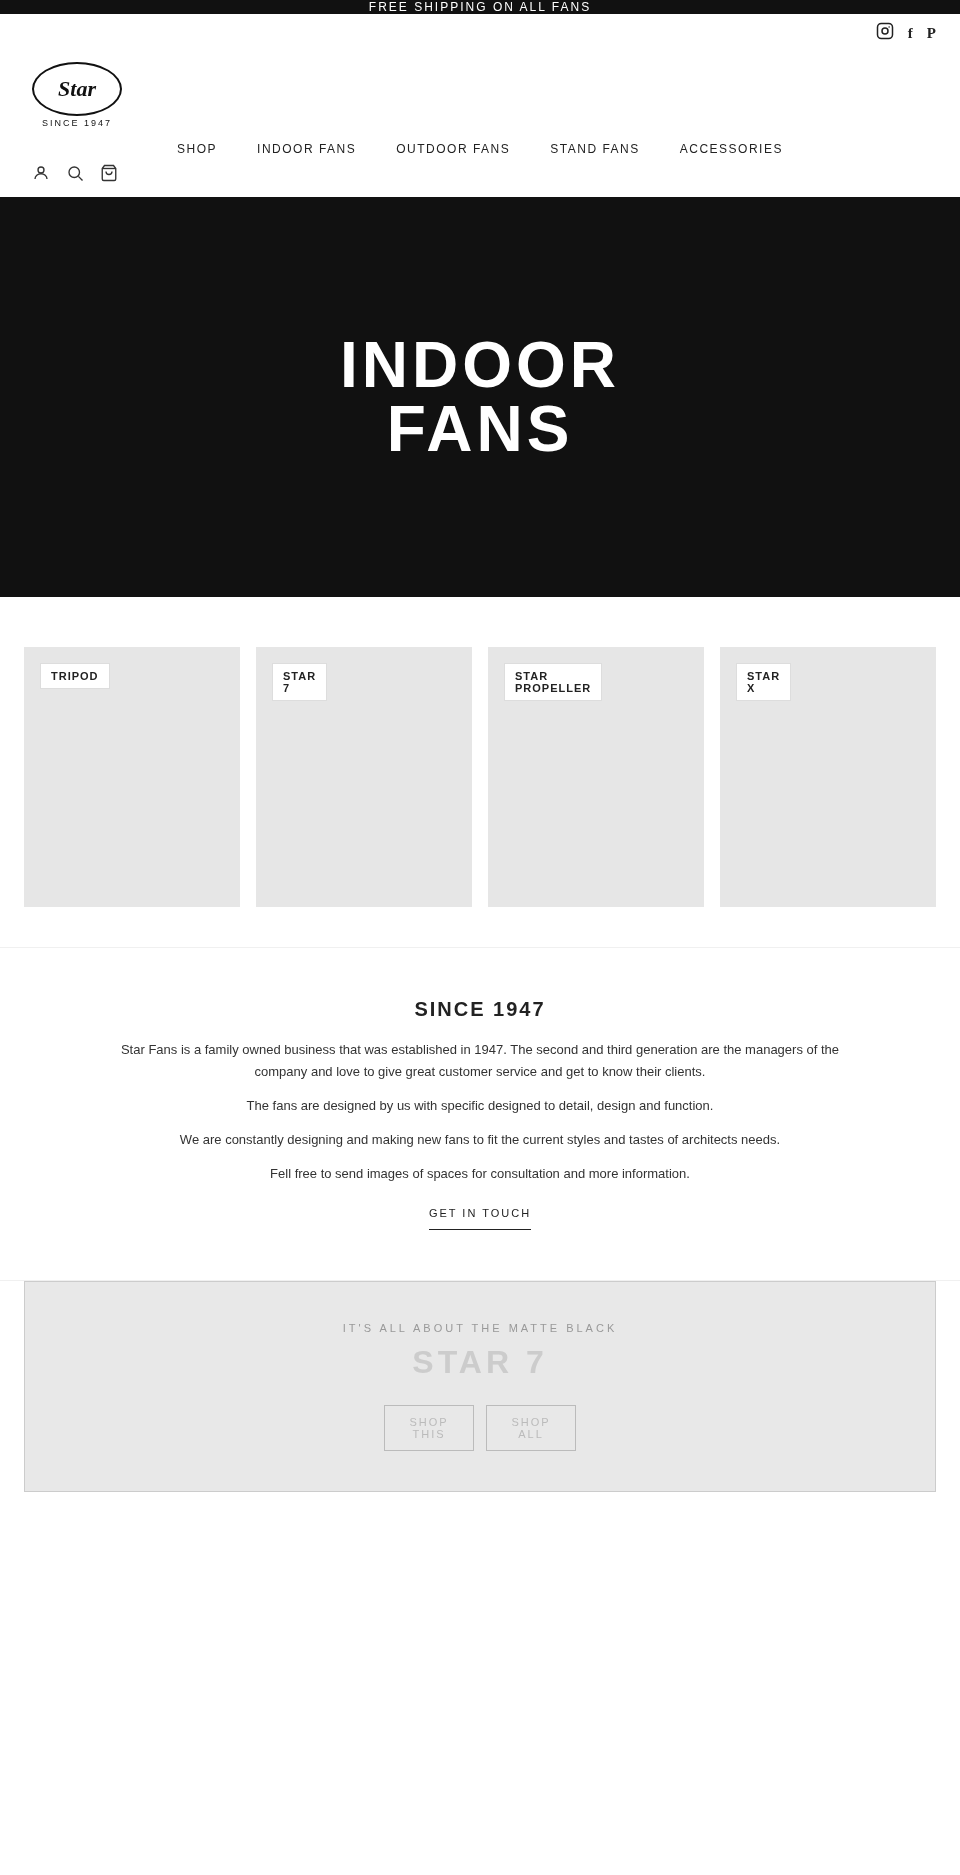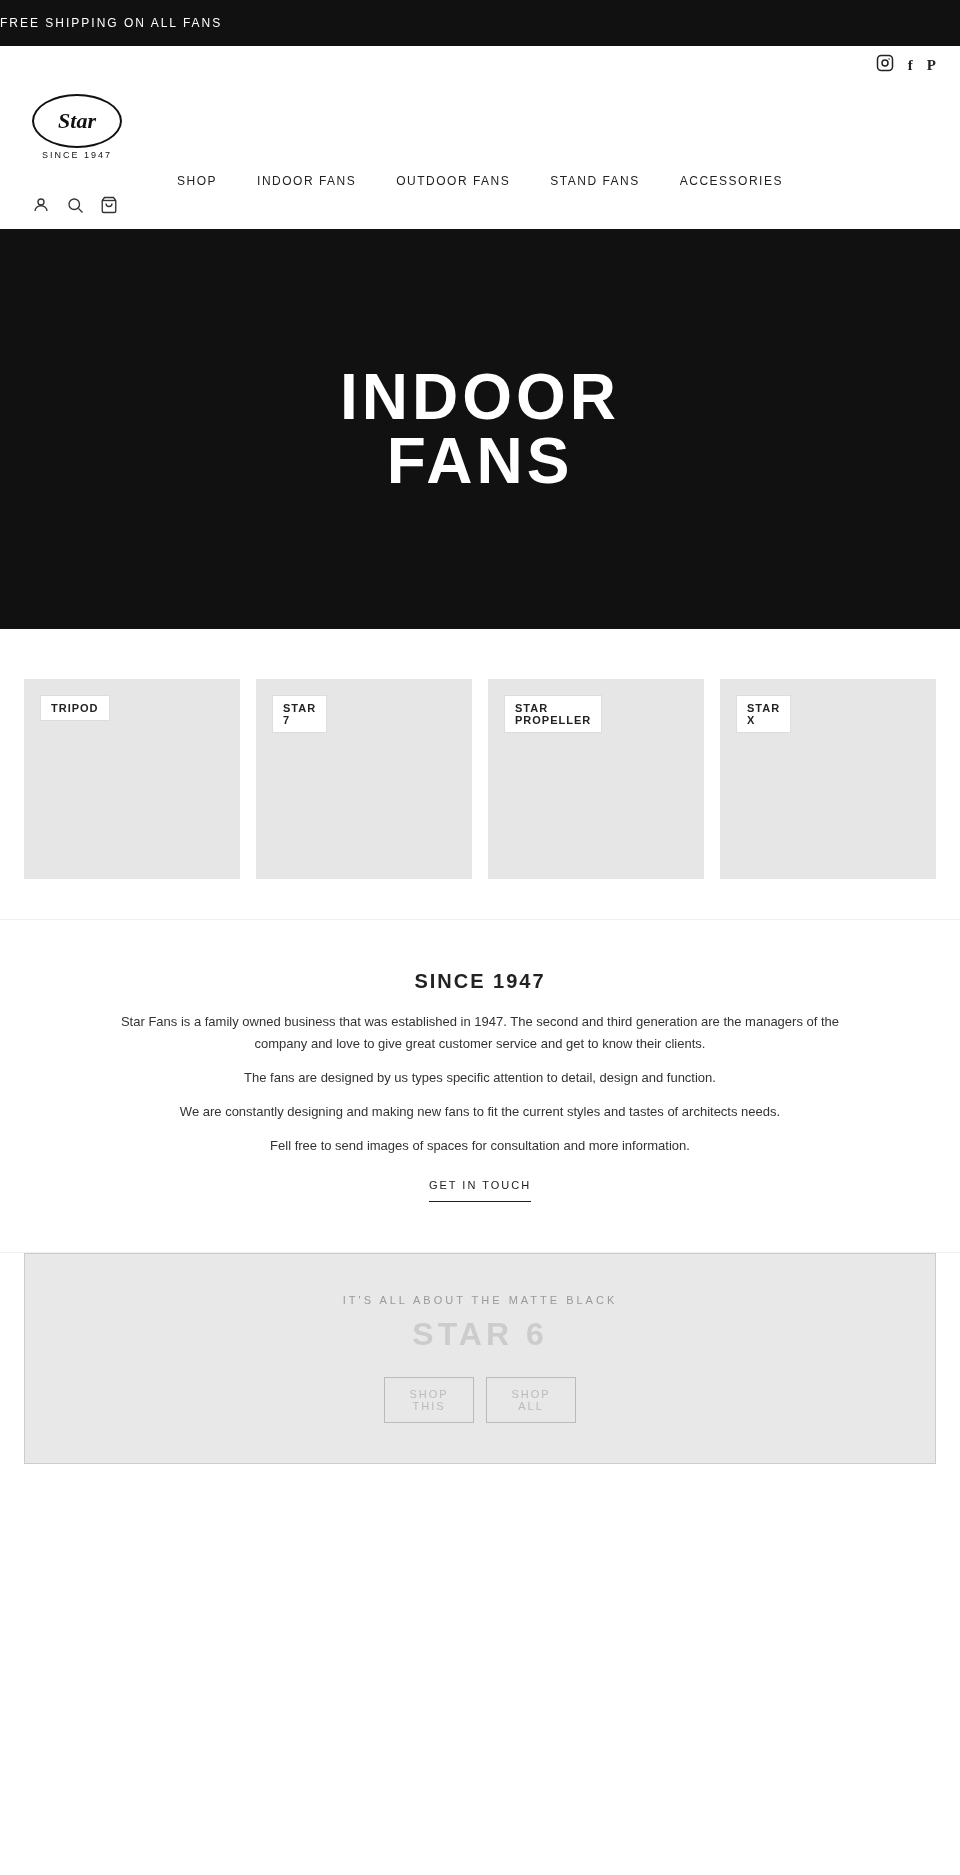--- a/index.html
+++ b/index.html
@@ -2,23 +2,24 @@
 <html><head>
   <meta charset="utf-8">
   <style>
     * { margin: 0; padding: 0; box-sizing: border-box; }
     body { font-family: Arial, Helvetica, sans-serif; background: #fff; color: #222; width: 960px; }
 
     
     .top-banner {
       background: #111;
       color: #fff;
+      text-align: center;
       font-size: 12px;
       letter-spacing: 2px;
-      padding: 16px 0;
+      padding: 0 0;
     }
 
     
     .social-bar {
       display: flex;
       justify-content: flex-end;
       padding: 8px 24px;
       gap: 14px;
       align-items: center;
     }
@@ -130,21 +131,21 @@
       text-transform: uppercase;
       margin-bottom: 30px;
     }
     .collection-grid {
       display: grid;
       grid-template-columns: repeat(4, 1fr);
       gap: 16px;
     }
     .collection-card {
       background: #e6e6e6;
-      height: 200px;
+      height: 260px;
       position: relative;
       cursor: pointer;
     }
     .collection-label {
       position: absolute;
       top: 16px;
       left: 16px;
       background: #fff;
       border: 1px solid #ddd;
       padding: 6px 10px;
@@ -318,30 +319,30 @@
       <div class="collection-label">STAR<br>X</div>
     </div>
   </div>
 </div>
 
 <div class="divider"></div>
 
 <div class="since-section">
   <div class="since-title">SINCE 1947</div>
   <p class="since-text">Star Fans is a family  owned business that was established in 1947. The second and third generation are the managers of the company and love to give great customer service and  get to know their clients.</p>
-  <p class="since-text">The fans are designed by us types specific attention to detail, design  and function.</p>
+  <p class="since-text">The fans are designed by us with specific designed to detail, design  and function.</p>
   <p class="since-text">We are constantly designing and making new fans to fit the current styles and tastes of architects needs.</p>
   <p class="since-text">Fell free to send images of spaces for consultation and more information.</p>
   <a class="get-in-touch">GET IN TOUCH</a>
 </div>
 
 <div class="divider"></div>
 
 <div class="star7-section">
   <div class="star7-sub">IT'S ALL ABOUT THE MATTE BLACK</div>
-  <div class="star7-title">STAR 6</div>
+  <div class="star7-title">STAR 7</div>
   <div class="star7-buttons">
     <button class="star7-btn">SHOP<br>THIS</button>
     <button class="star7-btn">SHOP<br>ALL</button>
   </div>
 </div>
 
 <div class="footer-space"></div>
 
 </body></html>

